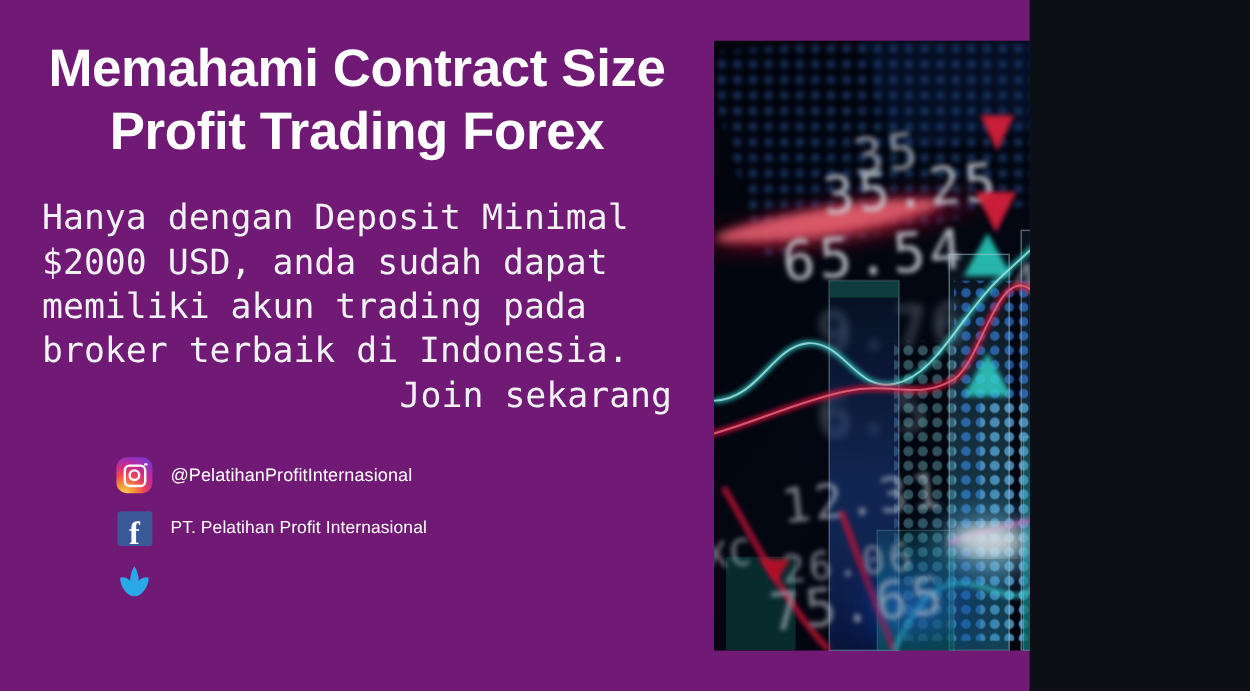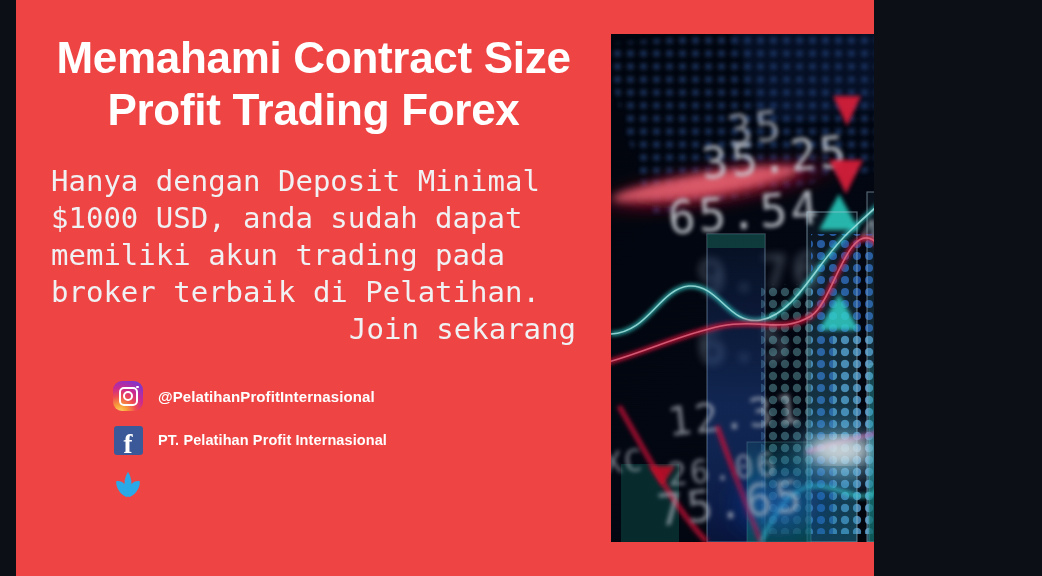--- a/index.html
+++ b/index.html
@@ -7,23 +7,22 @@
     padding: 0;
     background: #0d0f16;
   }
   body {
     font-family: "Liberation Sans", sans-serif;
   }
   #poster {
     position: relative;
     width: 858px;
     height: 576px;
-    background: #ef4444;
+    background: #701a75;
     overflow: hidden;
-    margin-left: 16px;
   }
 
   
   .left-col {
     position: absolute;
     left: 0;
     top: 0;
     width: 595px;
     height: 576px;
   }
@@ -77,21 +76,21 @@
     flex: 0 0 32px;
     display: flex;
     align-items: center;
     justify-content: center;
     position: relative;
   }
   .social-label {
     margin-left: 14px;
     color: #ffffff;
     font-family: "Liberation Sans", sans-serif;
-    font-weight: bold;
+    font-weight: normal;
     font-size: 14.5px;
     letter-spacing: 0.1px;
     white-space: nowrap;
   }
   .social-row.ig .social-label { font-size: 15px; }
 
   
   .ig-box {
     width: 30px; height: 30px;
     border-radius: 9px;
@@ -188,23 +187,23 @@
 
   <div class="left-col">
 
     <div class="headline">
       <span class="ln">Memahami Contract Size</span>
       <span class="ln">Profit Trading Forex</span>
     </div>
 
     <div class="body-copy">
       <div>Hanya dengan Deposit Minimal</div>
-      <div>$1000 USD, anda sudah dapat</div>
+      <div>$2000 USD, anda sudah dapat</div>
       <div>memiliki akun trading pada</div>
-      <div>broker terbaik di Pelatihan.</div>
+      <div>broker terbaik di Indonesia.</div>
       <div class="last">Join sekarang</div>
     </div>
 
     <div class="socials">
 
       <div class="social-row ig">
         <span class="social-icon">
           <span class="ig-box">
             <span class="ig-ring"></span>
             <span class="ig-dot"></span>

